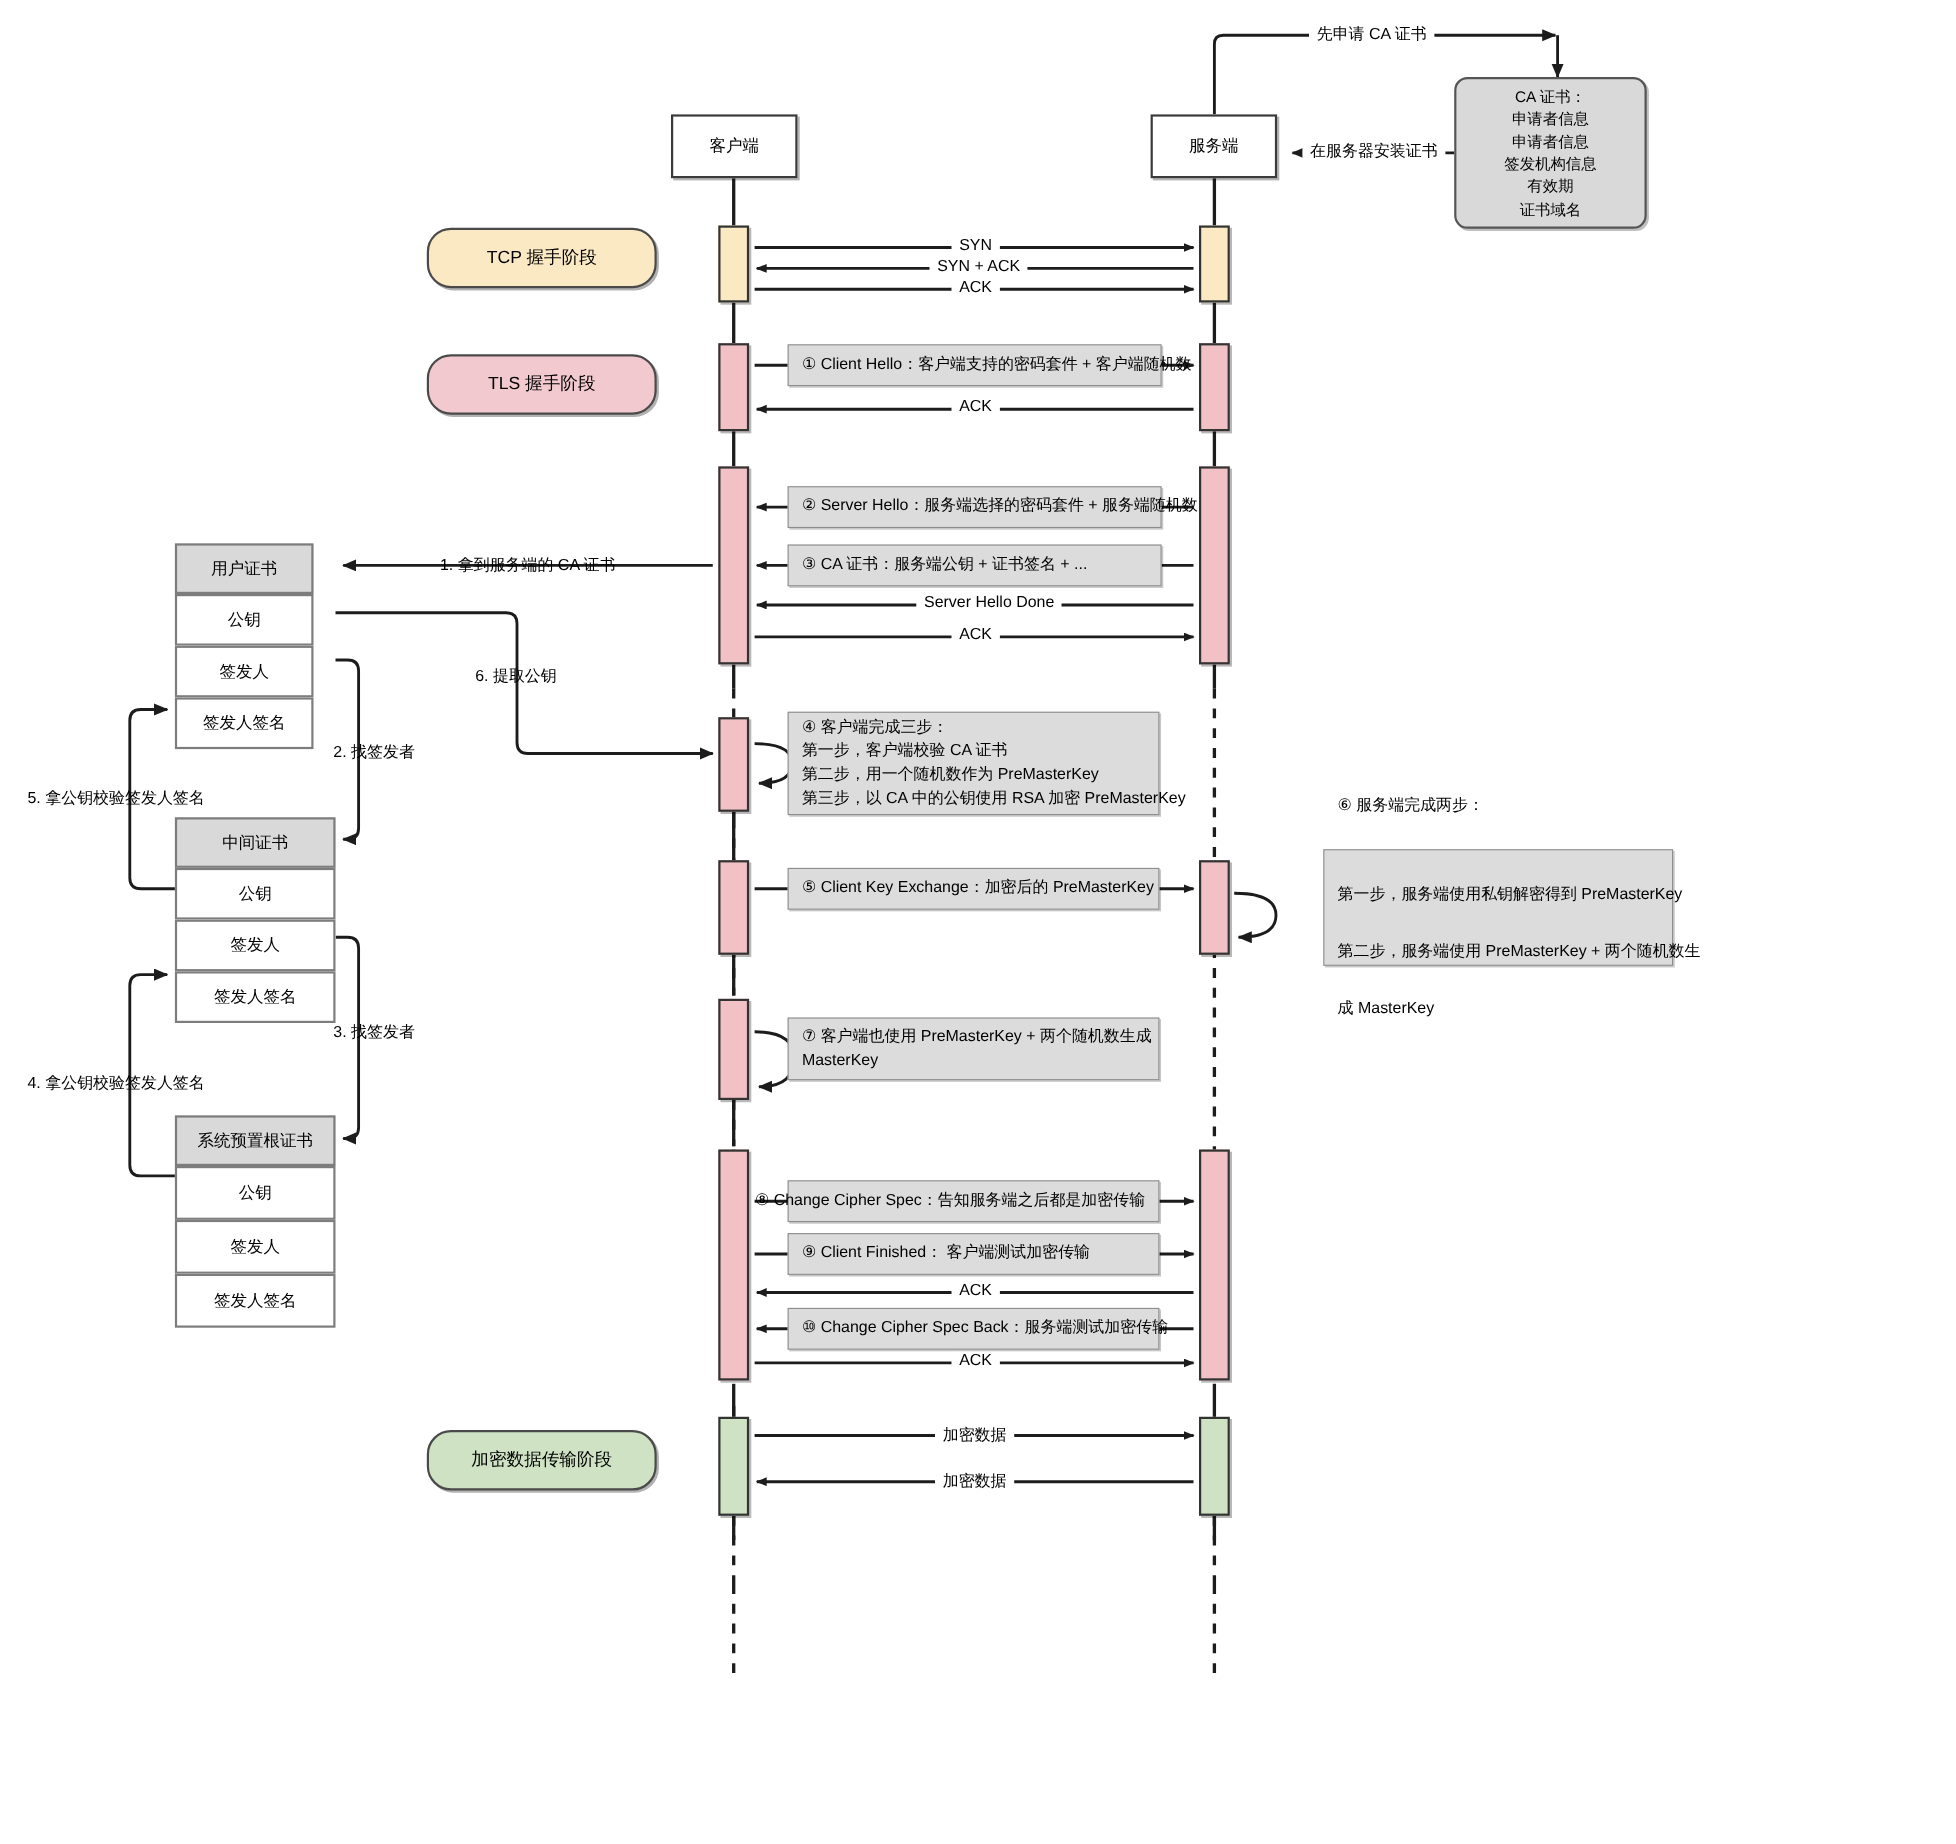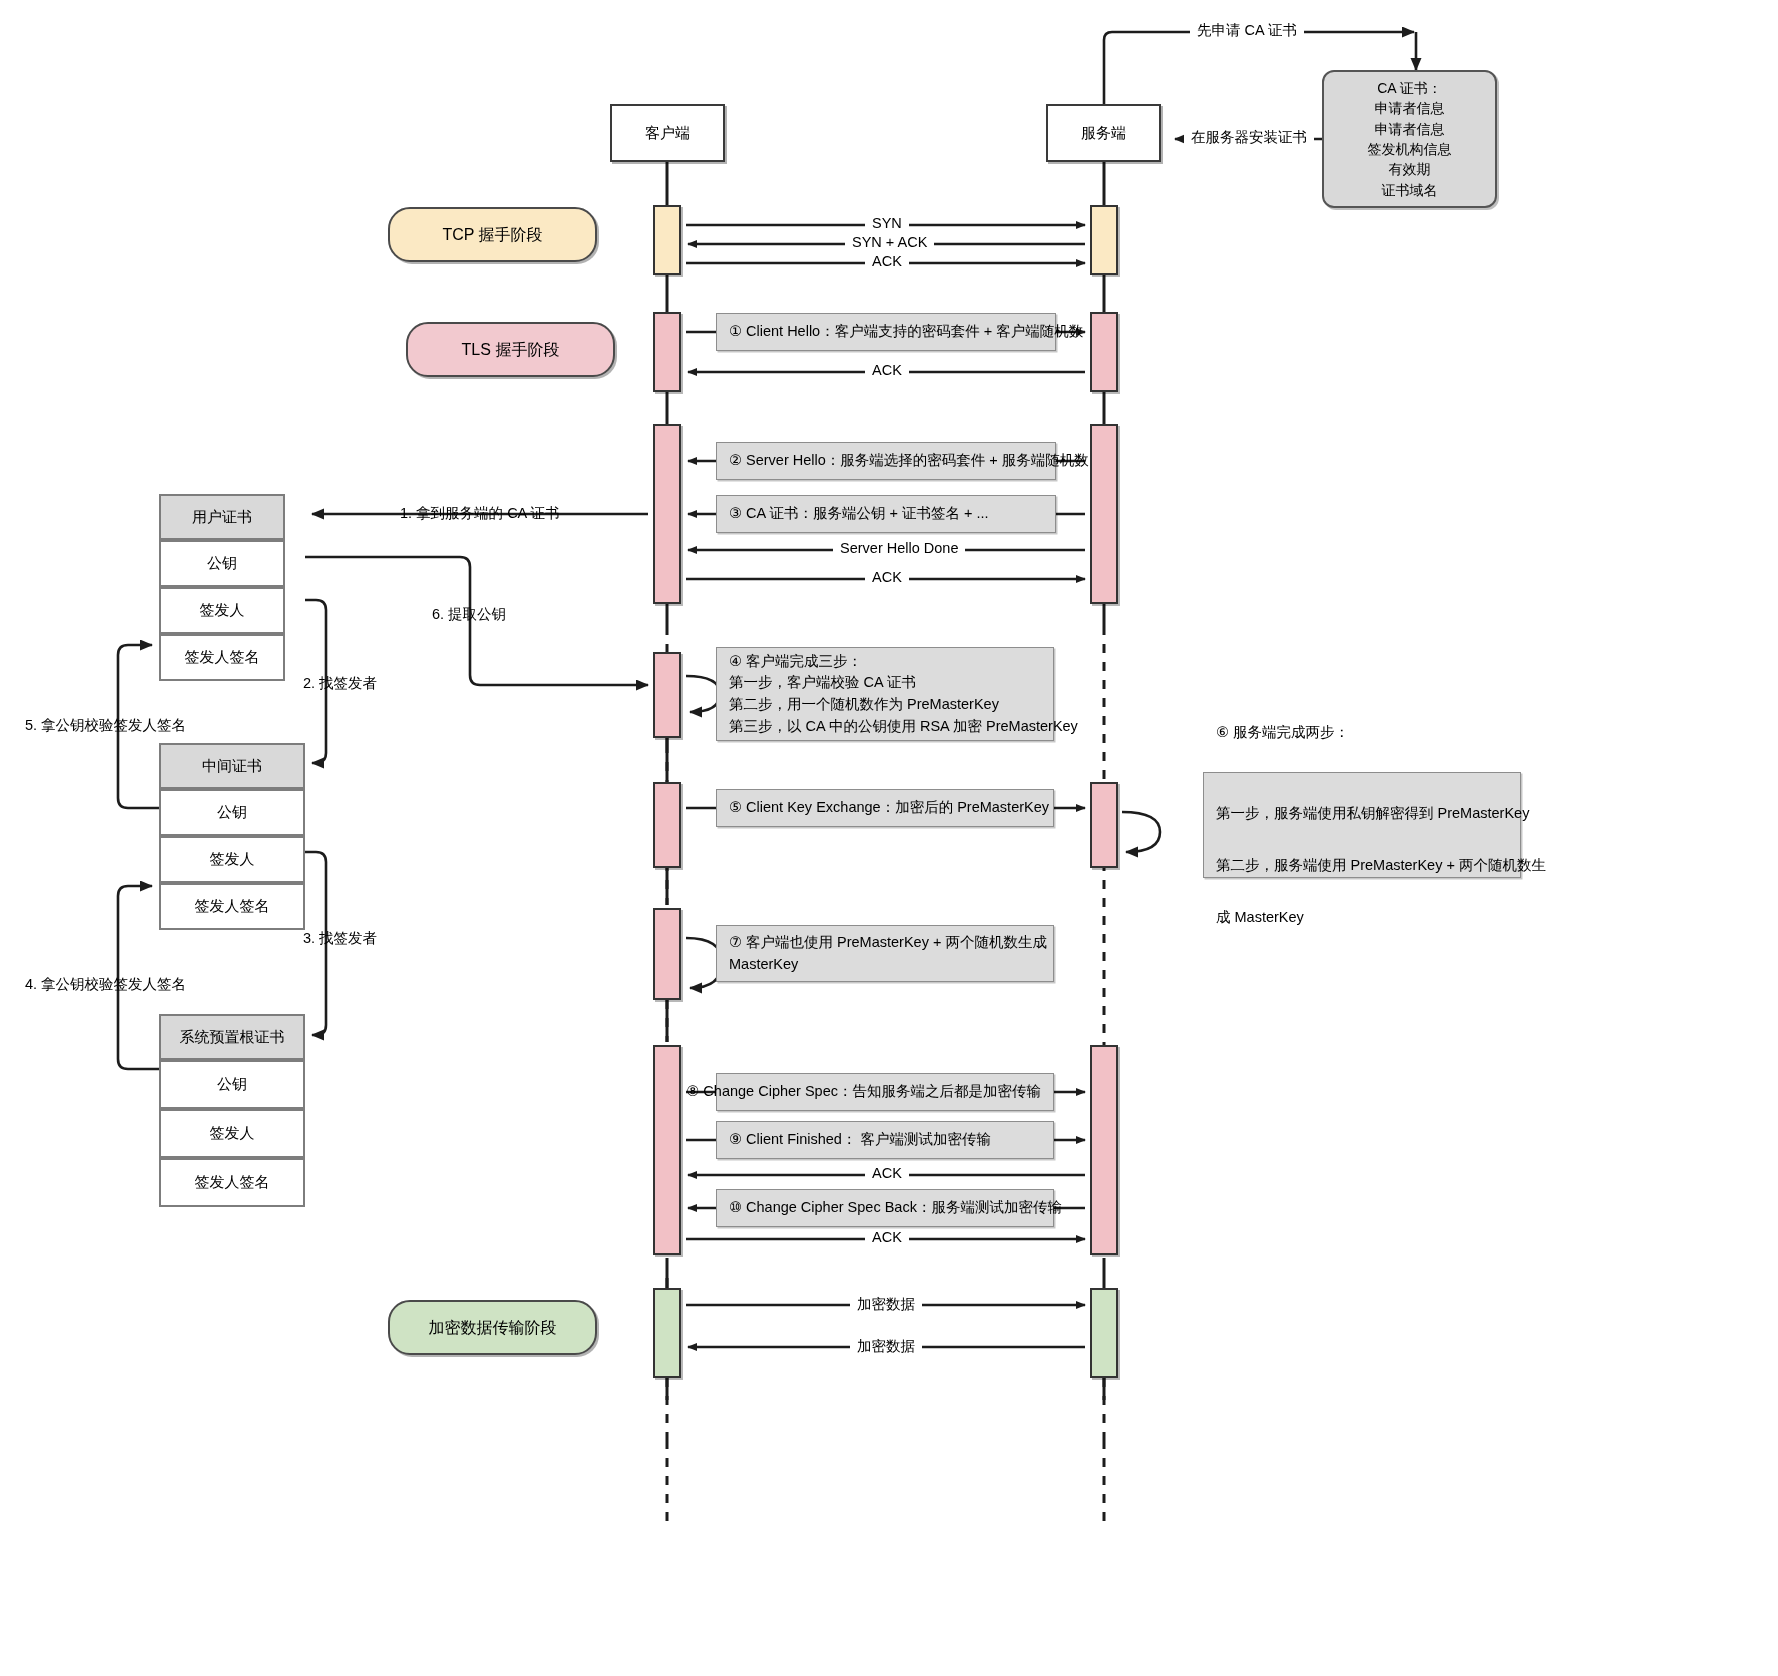--- a/index.html
+++ b/index.html
@@ -10,21 +10,21 @@
 
   
   .node{
     border:2px solid #3a3a3a;background:#fff;
     display:flex;align-items:center;justify-content:center;
     text-align:center;font-size:15px;line-height:1.35;
     box-shadow:2px 2px 0 rgba(0,0,0,.30);
   }
   .phase{font-size:16px;border-radius:22px;}
   .phase-tcp{background:#fbe9c4;border-color:#4a4a4a;}
-  .phase-tls{background:#f2c9cf;border-color:#4a4a4a;margin-left:18px;}
+  .phase-tls{background:#f2c9cf;border-color:#4a4a4a;}
   .phase-data{background:#cfe3c4;border-color:#4a4a4a;}
 
   .ca-box{
     background:#d9d9d9;border:2px solid #555;border-radius:12px;
     display:flex;align-items:center;justify-content:center;
     font-size:14px;line-height:1.45;text-align:center;
     box-shadow:2px 2px 0 rgba(0,0,0,.25);
   }
 
   

